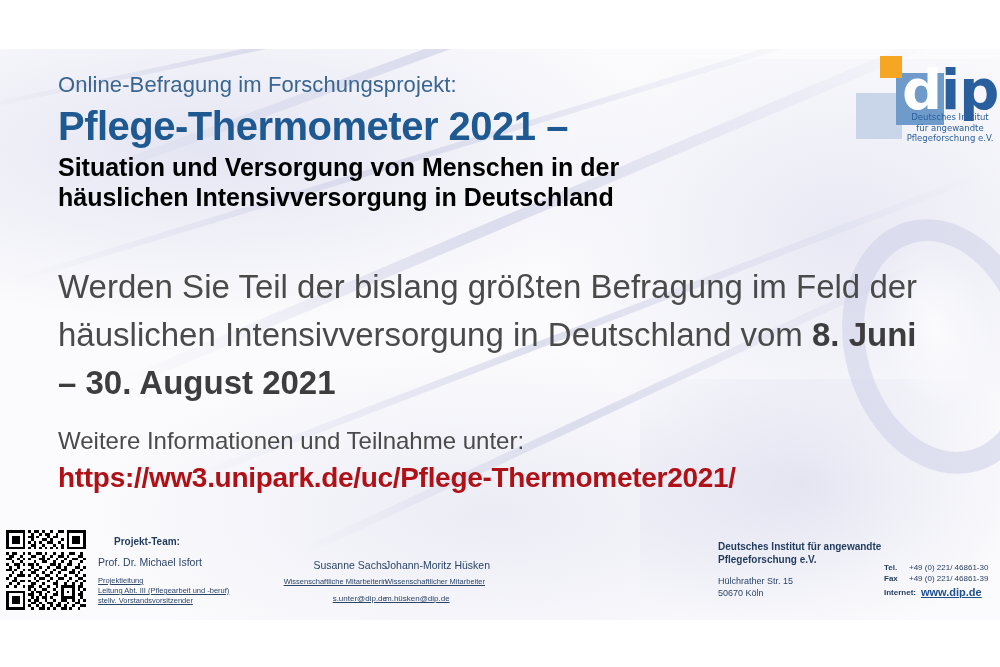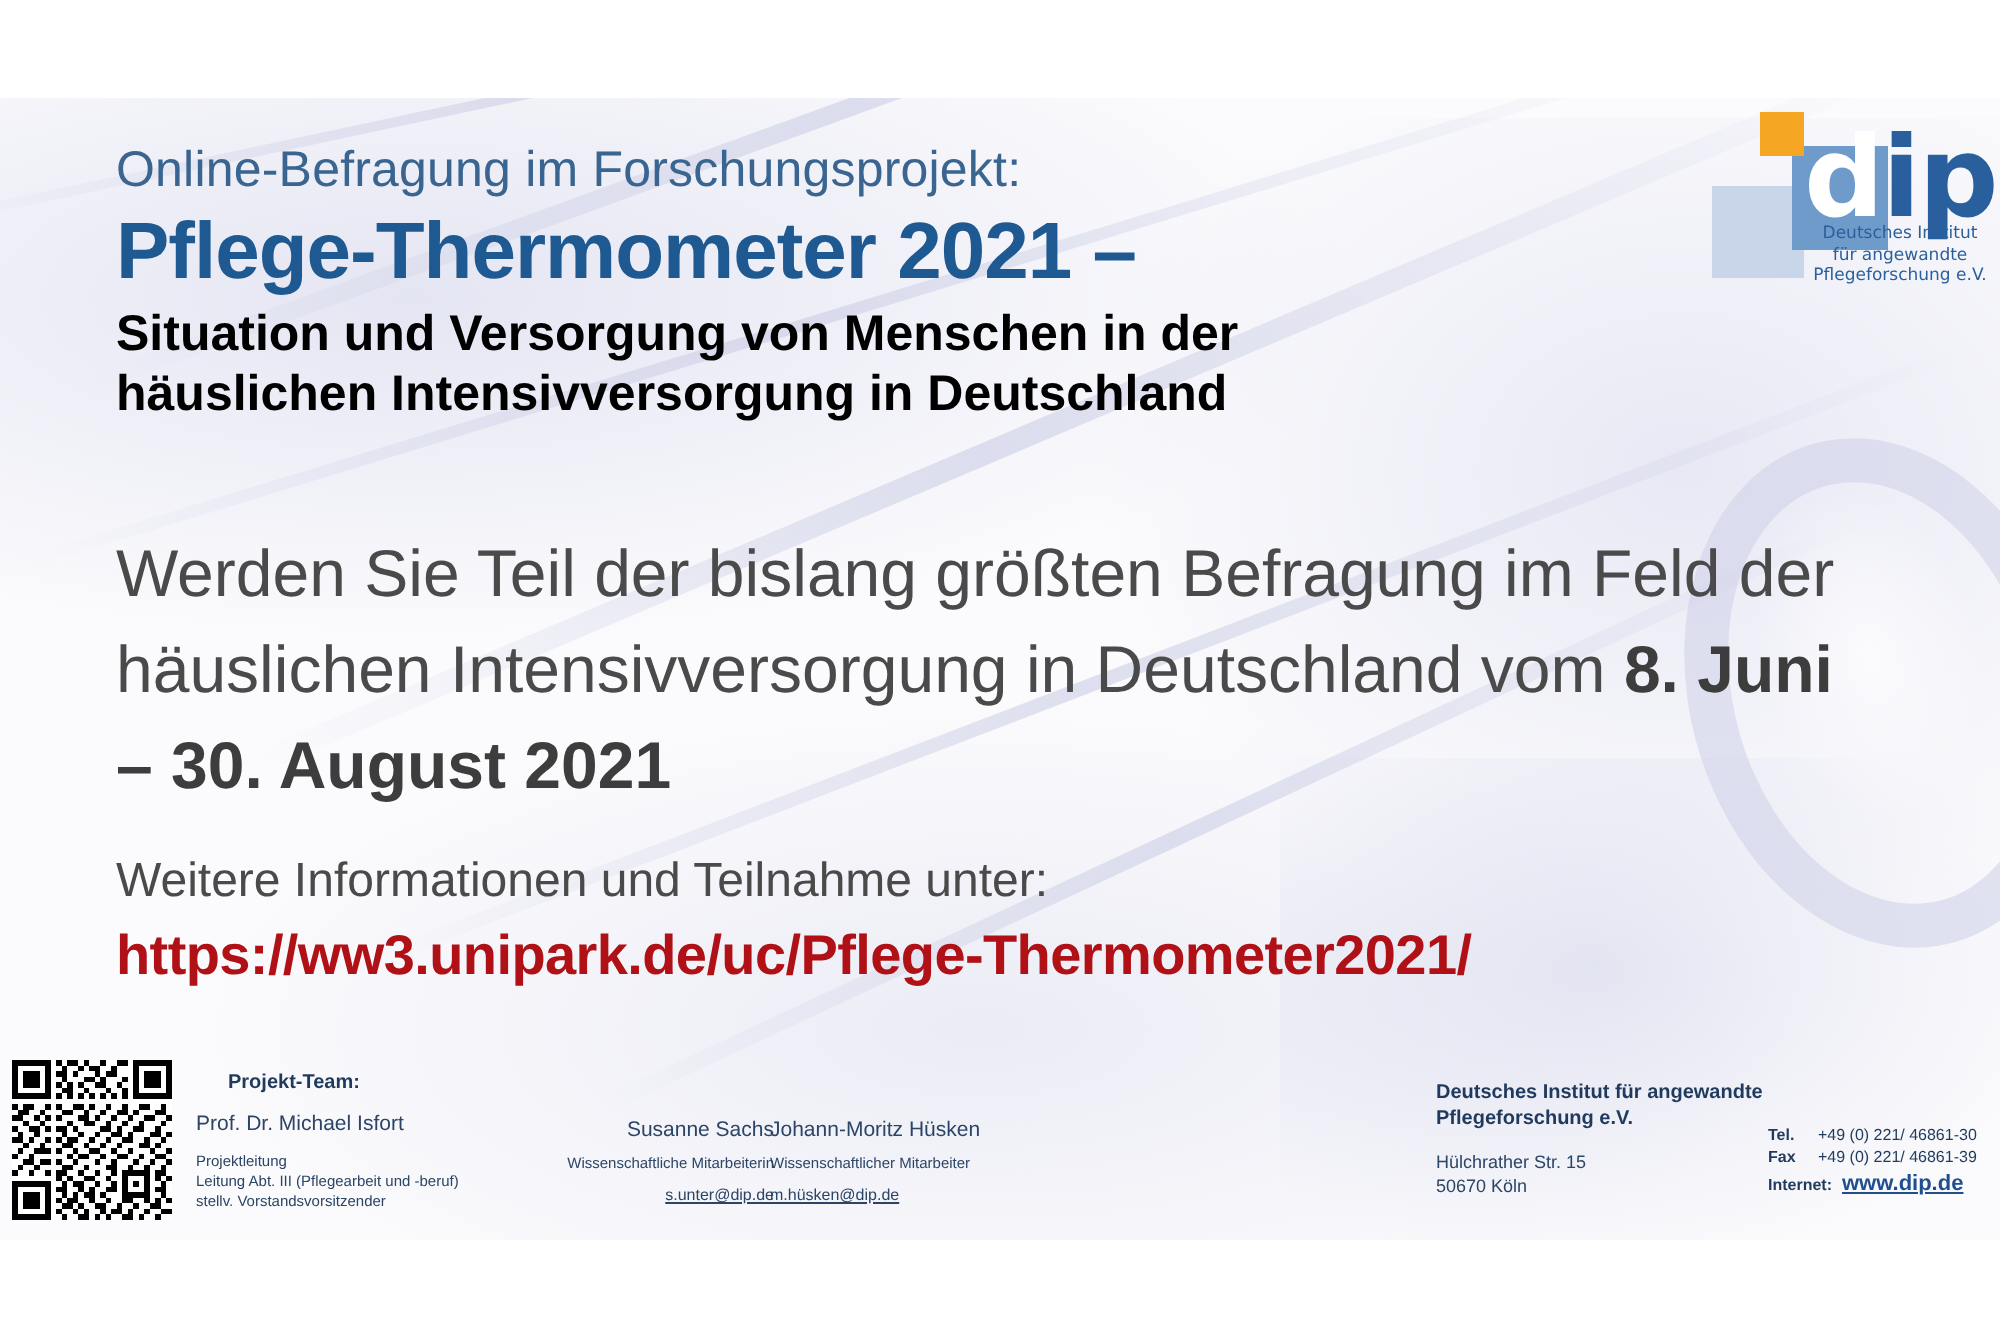--- a/index.html
+++ b/index.html
@@ -125,21 +125,21 @@
     width: 92px;
     font-size: 8.5px;
     line-height: 10.5px;
     color: #2a5f9e;
     font-family: "DejaVu Sans", sans-serif;
   }
 
   
   #headline { position: absolute; left: 58px; top: 72px; }
   .kicker {
-    font-size: 25px;
+    font-size: 22px;
     color: #3a6590;
     line-height: 26px;
     margin: 0 0 6px 0;
     font-weight: 400;
     letter-spacing: .1px;
   }
   .title {
     font-size: 40px;
     font-weight: 700;
     color: #1f5992;
@@ -216,20 +216,21 @@
     font-size: 10.5px;
     color: #2c4566;
     margin: 0 0 6px 0;
     white-space: nowrap;
   }
   .person-role {
     font-size: 7.5px;
     line-height: 10px;
     color: #2c4566;
     margin: 0;
+    text-decoration: underline;
   }
   .person-mail {
     font-size: 8px;
     color: #2c4566;
     text-decoration: underline;
     margin: 0;
     display: inline-block;
   }
   #col-isfort { left: 98px; width: 150px; }
   #col-sachs  { left: 242px; width: 145px; }

